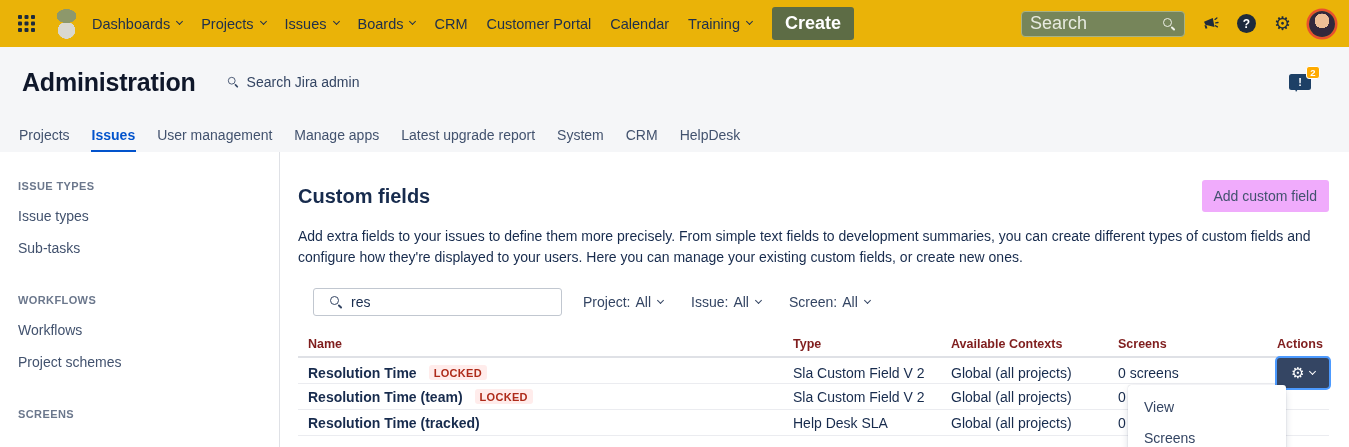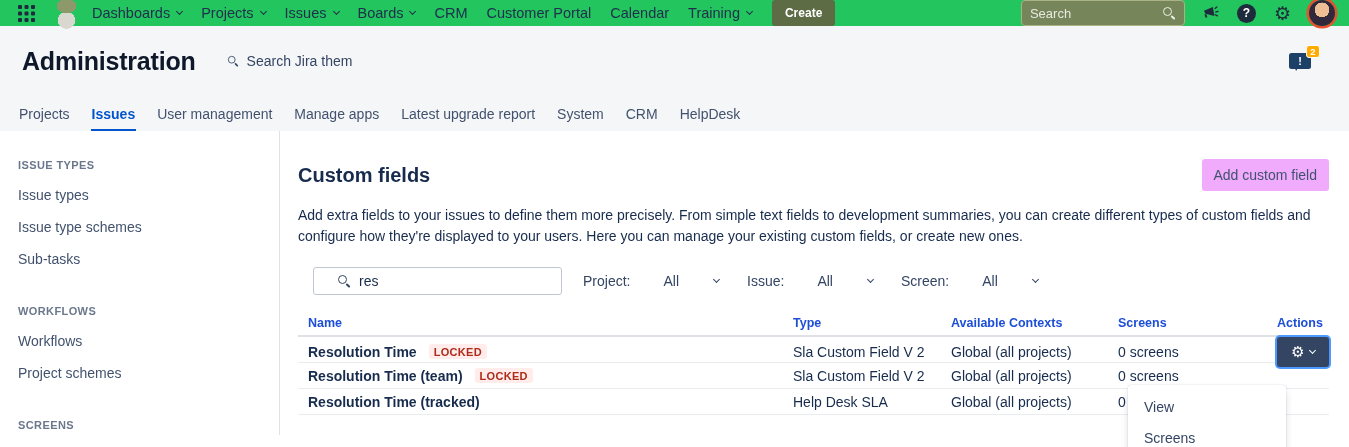--- a/index.html
+++ b/index.html
@@ -1,32 +1,32 @@
 <!DOCTYPE html>
 <html><head>
 <meta charset="utf-8">
 <style>
   * { box-sizing: border-box; margin: 0; padding: 0; }
   html,body { width:1349px; height:447px; overflow:hidden; }
   body { font-family:"Liberation Sans","DejaVu Sans",sans-serif; background:#fff; position:relative; color:#172B4D; }
 
   
-  .topnav { height:26px; background:#22c55e; display:flex; align-items:center; padding:0 14px 0 14px; }
+  .topnav { height:47px; background:#eab308; display:flex; align-items:center; padding:0 14px 0 14px; }
   .grid-icon { display:inline-flex; margin:0 10px 0 4px; cursor:pointer; }
   .logo-blob { width:27px; height:31px; margin:0 12px 0 8px; border-radius:45%;
     background: radial-gradient(ellipse 62% 38% at 50% 26%, #8d986b 0 58%, rgba(0,0,0,0) 60%),
                 radial-gradient(ellipse 55% 46% at 50% 72%, #d9d8d0 0 58%, rgba(0,0,0,0) 60%);
     cursor:pointer; }
   .nav-items { display:flex; align-items:center; gap:19px; }
   .nav-item { font-size:14.5px; font-weight:500; color:#20304C; cursor:pointer; white-space:nowrap; display:inline-flex; align-items:center; }
   .chev { display:inline-block; width:5px; height:5px; border-right:1.7px solid currentColor; border-bottom:1.7px solid currentColor; transform:rotate(45deg); margin-left:7px; position:relative; top:-2px; }
-  .create-btn { margin-left:20px; background:#5D6C45; color:#fff; font-size:12px; font-weight:700; border:none; border-radius:3px; padding:6px 13px; cursor:pointer; }
+  .create-btn { margin-left:20px; background:#5D6C45; color:#fff; font-size:18px; font-weight:700; border:none; border-radius:3px; padding:6px 13px; cursor:pointer; }
   .nav-right { margin-left:auto; display:flex; align-items:center; gap:18px; }
   .nav-search { display:flex; align-items:center; width:164px; height:26px; background:#76855A; border:1px solid #A9B384; border-radius:4px; padding:0 8px; color:#EFF1E8; }
-  .nav-search input { flex:1; background:transparent; border:none; outline:none; color:#F4F5F0; font-size:13px; width:110px; }
+  .nav-search input { flex:1; background:transparent; border:none; outline:none; color:#F4F5F0; font-size:18px; width:110px; }
   .nav-search input::placeholder { color:#E7EAE0; }
   .mag { position:relative; display:inline-block; width:14px; height:14px; flex:none; }
   .mag::before { content:""; position:absolute; left:1px; top:1px; width:7px; height:7px; border:1.8px solid currentColor; border-radius:50%; }
   .mag::after { content:""; position:absolute; left:10px; top:9px; width:2px; height:5px; background:currentColor; transform:rotate(-45deg); border-radius:1px; }
   .mag.small { transform:scale(.85); }
   .nav-ic { color:#1E2B3C; cursor:pointer; display:inline-flex; align-items:center; }
   .q-icon { width:19px; height:19px; border-radius:50%; background:#1E2B3C; color:#fff; font-size:12px; font-weight:700; display:flex; align-items:center; justify-content:center; cursor:pointer; }
   .gear-glyph { font-size:19px; line-height:1; color:#1E2B3C; cursor:pointer; font-family:"DejaVu Sans",sans-serif; }
   .avatar { width:26px; height:26px; border-radius:50%; box-shadow:0 0 0 2.5px #E8502E;
     background: radial-gradient(circle at 50% 38%, #EDBE96 0 35%, #32283C 36% 100%); cursor:pointer; }
@@ -53,31 +53,31 @@
   .side-title.first { margin-top:0; }
   .side-item { font-size:14px; color:#42526E; padding:8px 0; cursor:pointer; }
 
   .main { flex:1; padding:28px 20px 0 18px; }
   .title-row { display:flex; align-items:center; justify-content:space-between; }
   .page-title { font-size:20px; font-weight:600; color:#172B4D; }
   .add-btn { background:#f0abfc; color:#42526E; border:none; border-radius:3px; font-size:14px; font-weight:500; padding:8px 12px; cursor:pointer; }
   .desc { margin-top:14px; font-size:14px; line-height:21px; color:#172B4D; }
 
   .filter-row { margin-top:20px; display:flex; align-items:center; }
-  .field-search { margin-left:15px; width:249px; height:28px; border:1px solid #C1C7D0; border-radius:3px; background:#fff; display:flex; align-items:center; padding:0 23px; gap:8px; color:#172B4D; }
+  .field-search { margin-left:15px; width:249px; height:28px; border:1px solid #C1C7D0; border-radius:3px; background:#fff; display:flex; align-items:center; padding:0 15px; gap:8px; color:#172B4D; }
   .field-search .mag { color:#344563; }
   .field-search input { border:none; outline:none; font-size:14px; color:#172B4D; width:180px; background:transparent; }
   .filters { display:flex; align-items:center; gap:28px; margin-left:21px; }
-  .filter { font-size:14px; color:#344563; cursor:pointer; display:inline-flex; align-items:center; white-space:nowrap;gap:28px; }
+  .filter { font-size:14px; color:#344563; cursor:pointer; display:inline-flex; align-items:center; white-space:nowrap; }
   .filter .val { margin-left:5px; }
 
   
   .table { margin-top:16px; }
   .t-head, .t-row { display:grid; grid-template-columns:495px 158px 167px 159px 1fr; align-items:center; }
-  .t-head { height:26px; border-bottom:2px solid #DFE1E6; color:#1d4ed8; font-size:12.5px; font-weight:700; }
+  .t-head { height:26px; border-bottom:2px solid #DFE1E6; color:#7f1d1d; font-size:12.5px; font-weight:700; }
   .t-head .c1, .t-row .c1 { padding-left:10px; }
   .t-row { height:26px; border-bottom:1px solid #EBECF0; font-size:14px; color:#172B4D; }
   .fname { font-weight:700; }
   .lozenge { display:inline-block; margin-left:12px; background:#FFECEB; color:#AE2A19; font-size:11px; font-weight:700; letter-spacing:.3px; border-radius:3px; padding:2px 5px 1px; vertical-align:1px; }
   .lozenge:empty { display:none; }
   .actions-btn { width:52px; height:30px; background:#344563; border:none; border-radius:3px; box-shadow:0 0 0 2px #4C9AFF; color:#fff; display:inline-flex; align-items:center; justify-content:center; gap:5px; cursor:pointer; }
   .actions-btn .gear-glyph { color:#fff; font-size:15px; }
   .actions-btn .chev { border-width:0 1.6px 1.6px 0; border-style:solid; margin-left:0; }
 
   
@@ -150,21 +150,21 @@
     <span class="gear-glyph">⚙</span>
     <span class="avatar"></span>
   </div>
 </nav>
 
 <div class="header-zone">
   <div class="admin-header">
     <span class="admin-title">Administration</span>
     <span class="admin-search">
       <i class="mag small"></i>
-      <span>Search Jira them</span>
+      <span>Search Jira admin</span>
     </span>
     <span class="fb-wrap">
       <span class="fb-bubble">!</span>
       <span class="fb-badge">2</span>
     </span>
   </div>
   <div class="tabs">
     <span class="tab">Projects</span>
     <span class="tab active">Issues</span>
     <span class="tab">User management</span>
@@ -174,21 +174,20 @@
     <span class="tab">CRM</span>
     <span class="tab">HelpDesk</span>
   </div>
 </div>
 
 <div class="content">
 
   <aside class="sidebar">
     <div class="side-title first">ISSUE TYPES</div>
     <div class="side-item">Issue types</div>
-    <div class="side-item">Issue type schemes</div>
     <div class="side-item">Sub-tasks</div>
     <div class="side-title">WORKFLOWS</div>
     <div class="side-item">Workflows</div>
     <div class="side-item">Project schemes</div>
     <div class="side-title">SCREENS</div>
 
   </aside>
 
   <main class="main">
     <div class="title-row">

